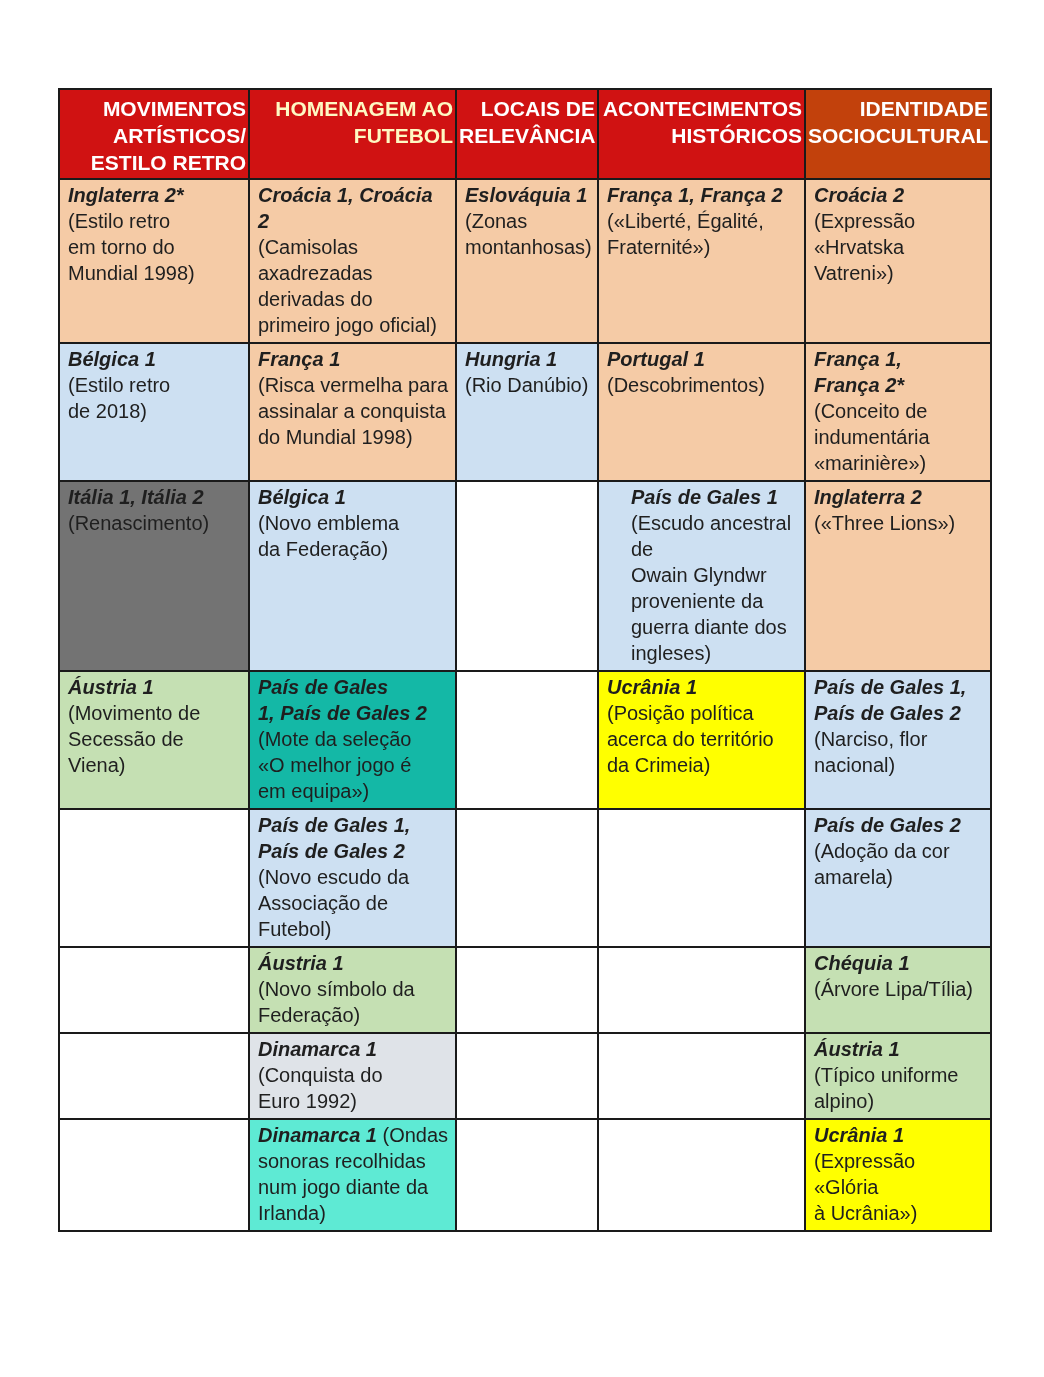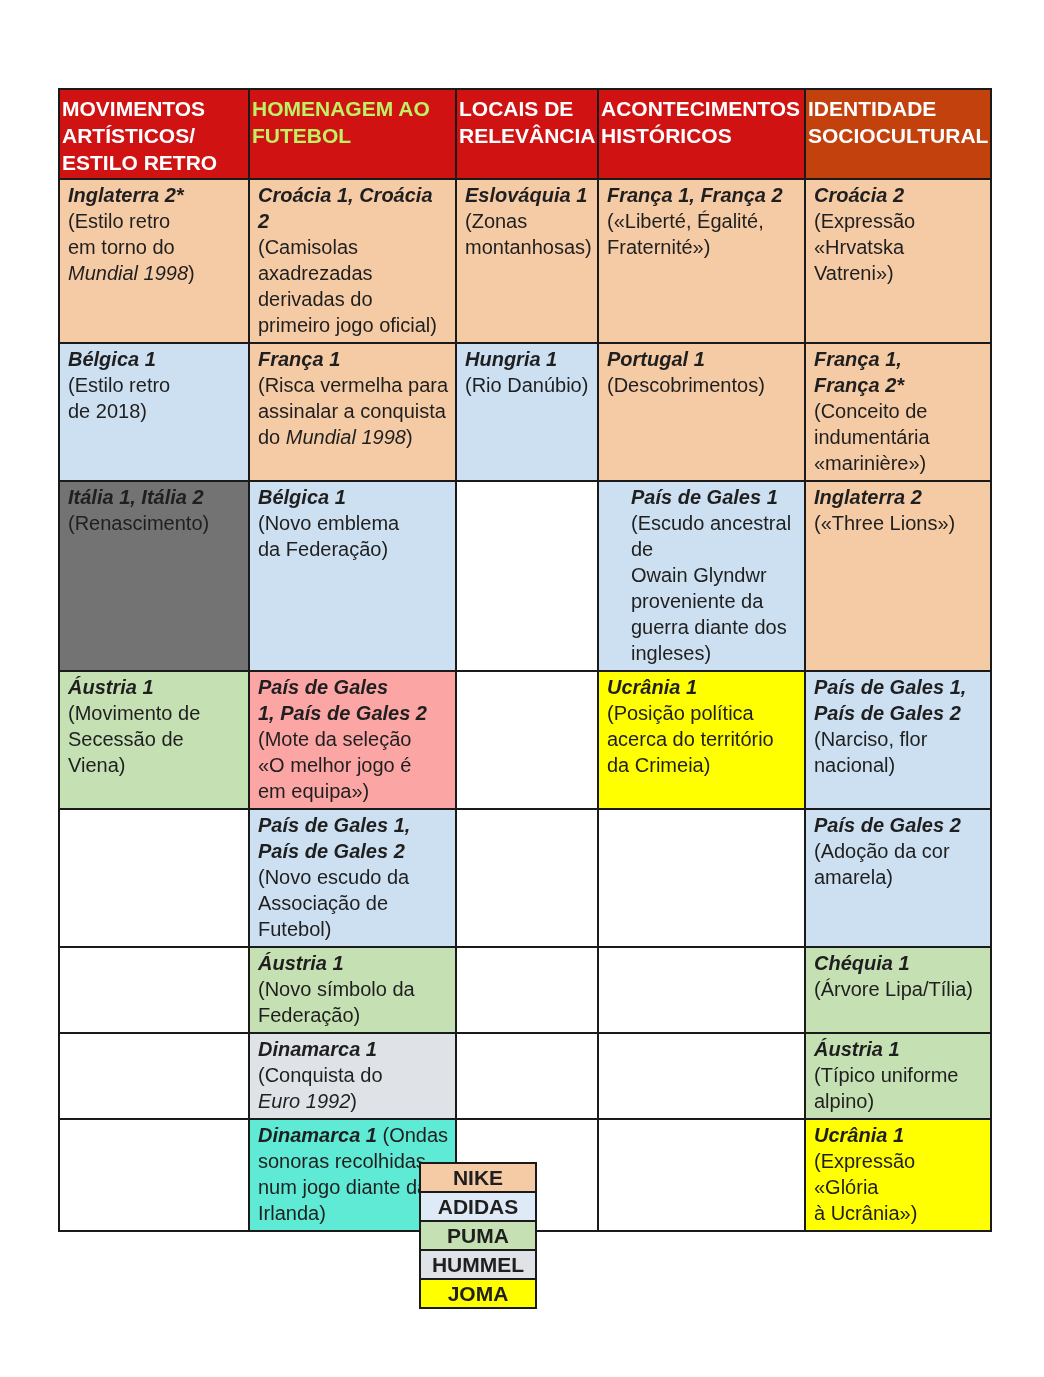--- a/index.html
+++ b/index.html
@@ -27,33 +27,33 @@
   .brand-table th, .brand-table td {
     border: 2px solid #1a1a1a;
     vertical-align: top;
     overflow: hidden;
   }
   .brand-table th {
     color: #ffffff;
     font-weight: bold;
     font-size: 21px;
     line-height: 27px;
-    text-align: left;
+    text-align: right;
     padding: 5px 2px 2px 2px;
     white-space: pre-line;
   }
   .brand-table td {
     font-size: 20px;
     line-height: 26px;
     padding: 2px 6px 4px 8px;
     white-space: pre-line;
   }
   .run-title  { font-weight: bold; font-style: italic; }
   .run-plain  { font-weight: normal; font-style: normal; }
-  .run-italic { font-weight: normal; font-style: italic; }
+  .run-italic { font-weight: normal; }
   .legend {
     position: absolute;
     left: 419px;
     top: 1162px;
     width: 114px;
     border: 2px solid #1a1a1a;
   }
   .legend-item {
     height: 27px;
     display: flex;
@@ -77,21 +77,21 @@
       <col style="width:207px">
       <col style="width:142px">
       <col style="width:207px">
       <col style="width:186px">
     </colgroup>
     <thead>
       <tr style="height:85px">
         <th style="background: rgb(208, 18, 18); color: rgb(255, 255, 255);">MOVIMENTOS
 ARTÍSTICOS/
 ESTILO RETRO</th>
-        <th style="background: rgb(208, 18, 18); color: #bef264;">HOMENAGEM AO
+        <th style="background: rgb(208, 18, 18); color: #fef9c3;">HOMENAGEM AO
 FUTEBOL</th>
         <th style="background: rgb(208, 18, 18); color: rgb(255, 255, 255);">LOCAIS DE
 RELEVÂNCIA</th>
         <th style="background: rgb(208, 18, 18); color: rgb(255, 255, 255);">ACONTECIMENTOS
 HISTÓRICOS</th>
         <th style="background: #c2410c; color: rgb(255, 255, 255);">IDENTIDADE
 SOCIOCULTURAL</th>
       </tr>
     </thead>
     <tbody>
@@ -147,21 +147,21 @@
 proveniente da
 guerra diante dos
 ingleses)</span></td>
           <td style="background: rgb(245, 203, 166);"><span class="run-title">Inglaterra 2
 </span><span class="run-plain">(«Three Lions»)</span></td>
         </tr>
         <tr style="height: 128px;">
           <td style="background: rgb(197, 224, 179);"><span class="run-title">Áustria 1
 </span><span class="run-plain">(Movimento de
 Secessão de Viena)</span></td>
-          <td style="background: #fca5a5;"><span class="run-title">País de Gales
+          <td style="background: #14b8a6;"><span class="run-title">País de Gales
 1, País de Gales 2
 </span><span class="run-plain">(Mote da seleção
 «O melhor jogo é
 em equipa»)</span></td>
           <td style="background: rgb(255, 255, 255);"></td>
           <td style="background: rgb(255, 255, 0);"><span class="run-title">Ucrânia 1
 </span><span class="run-plain">(Posição política
 acerca do território
 da Crimeia)</span></td>
           <td style="background: rgb(205, 224, 242);"><span class="run-title">País de Gales 1,
@@ -211,21 +211,14 @@
 Irlanda)</span></td>
           <td style="background: rgb(255, 255, 255);"></td>
           <td style="background: rgb(255, 255, 255);"></td>
           <td style="background: rgb(255, 255, 0);"><span class="run-title">Ucrânia 1
 </span><span class="run-plain">(Expressão «Glória
 à Ucrânia»)</span></td>
         </tr>
       </tbody>
   </table>
 
-  <div class="legend">
-      <div class="legend-item" style="background: rgb(245, 203, 166);">NIKE</div>
-      <div class="legend-item" style="background: rgb(222, 234, 246);">ADIDAS</div>
-      <div class="legend-item" style="background: rgb(197, 224, 179);">PUMA</div>
-      <div class="legend-item" style="background: rgb(223, 227, 232);">HUMMEL</div>
-      <div class="legend-item" style="background: rgb(255, 255, 0);">JOMA</div>
-    </div>
 
 </div>
 
 </body></html>

